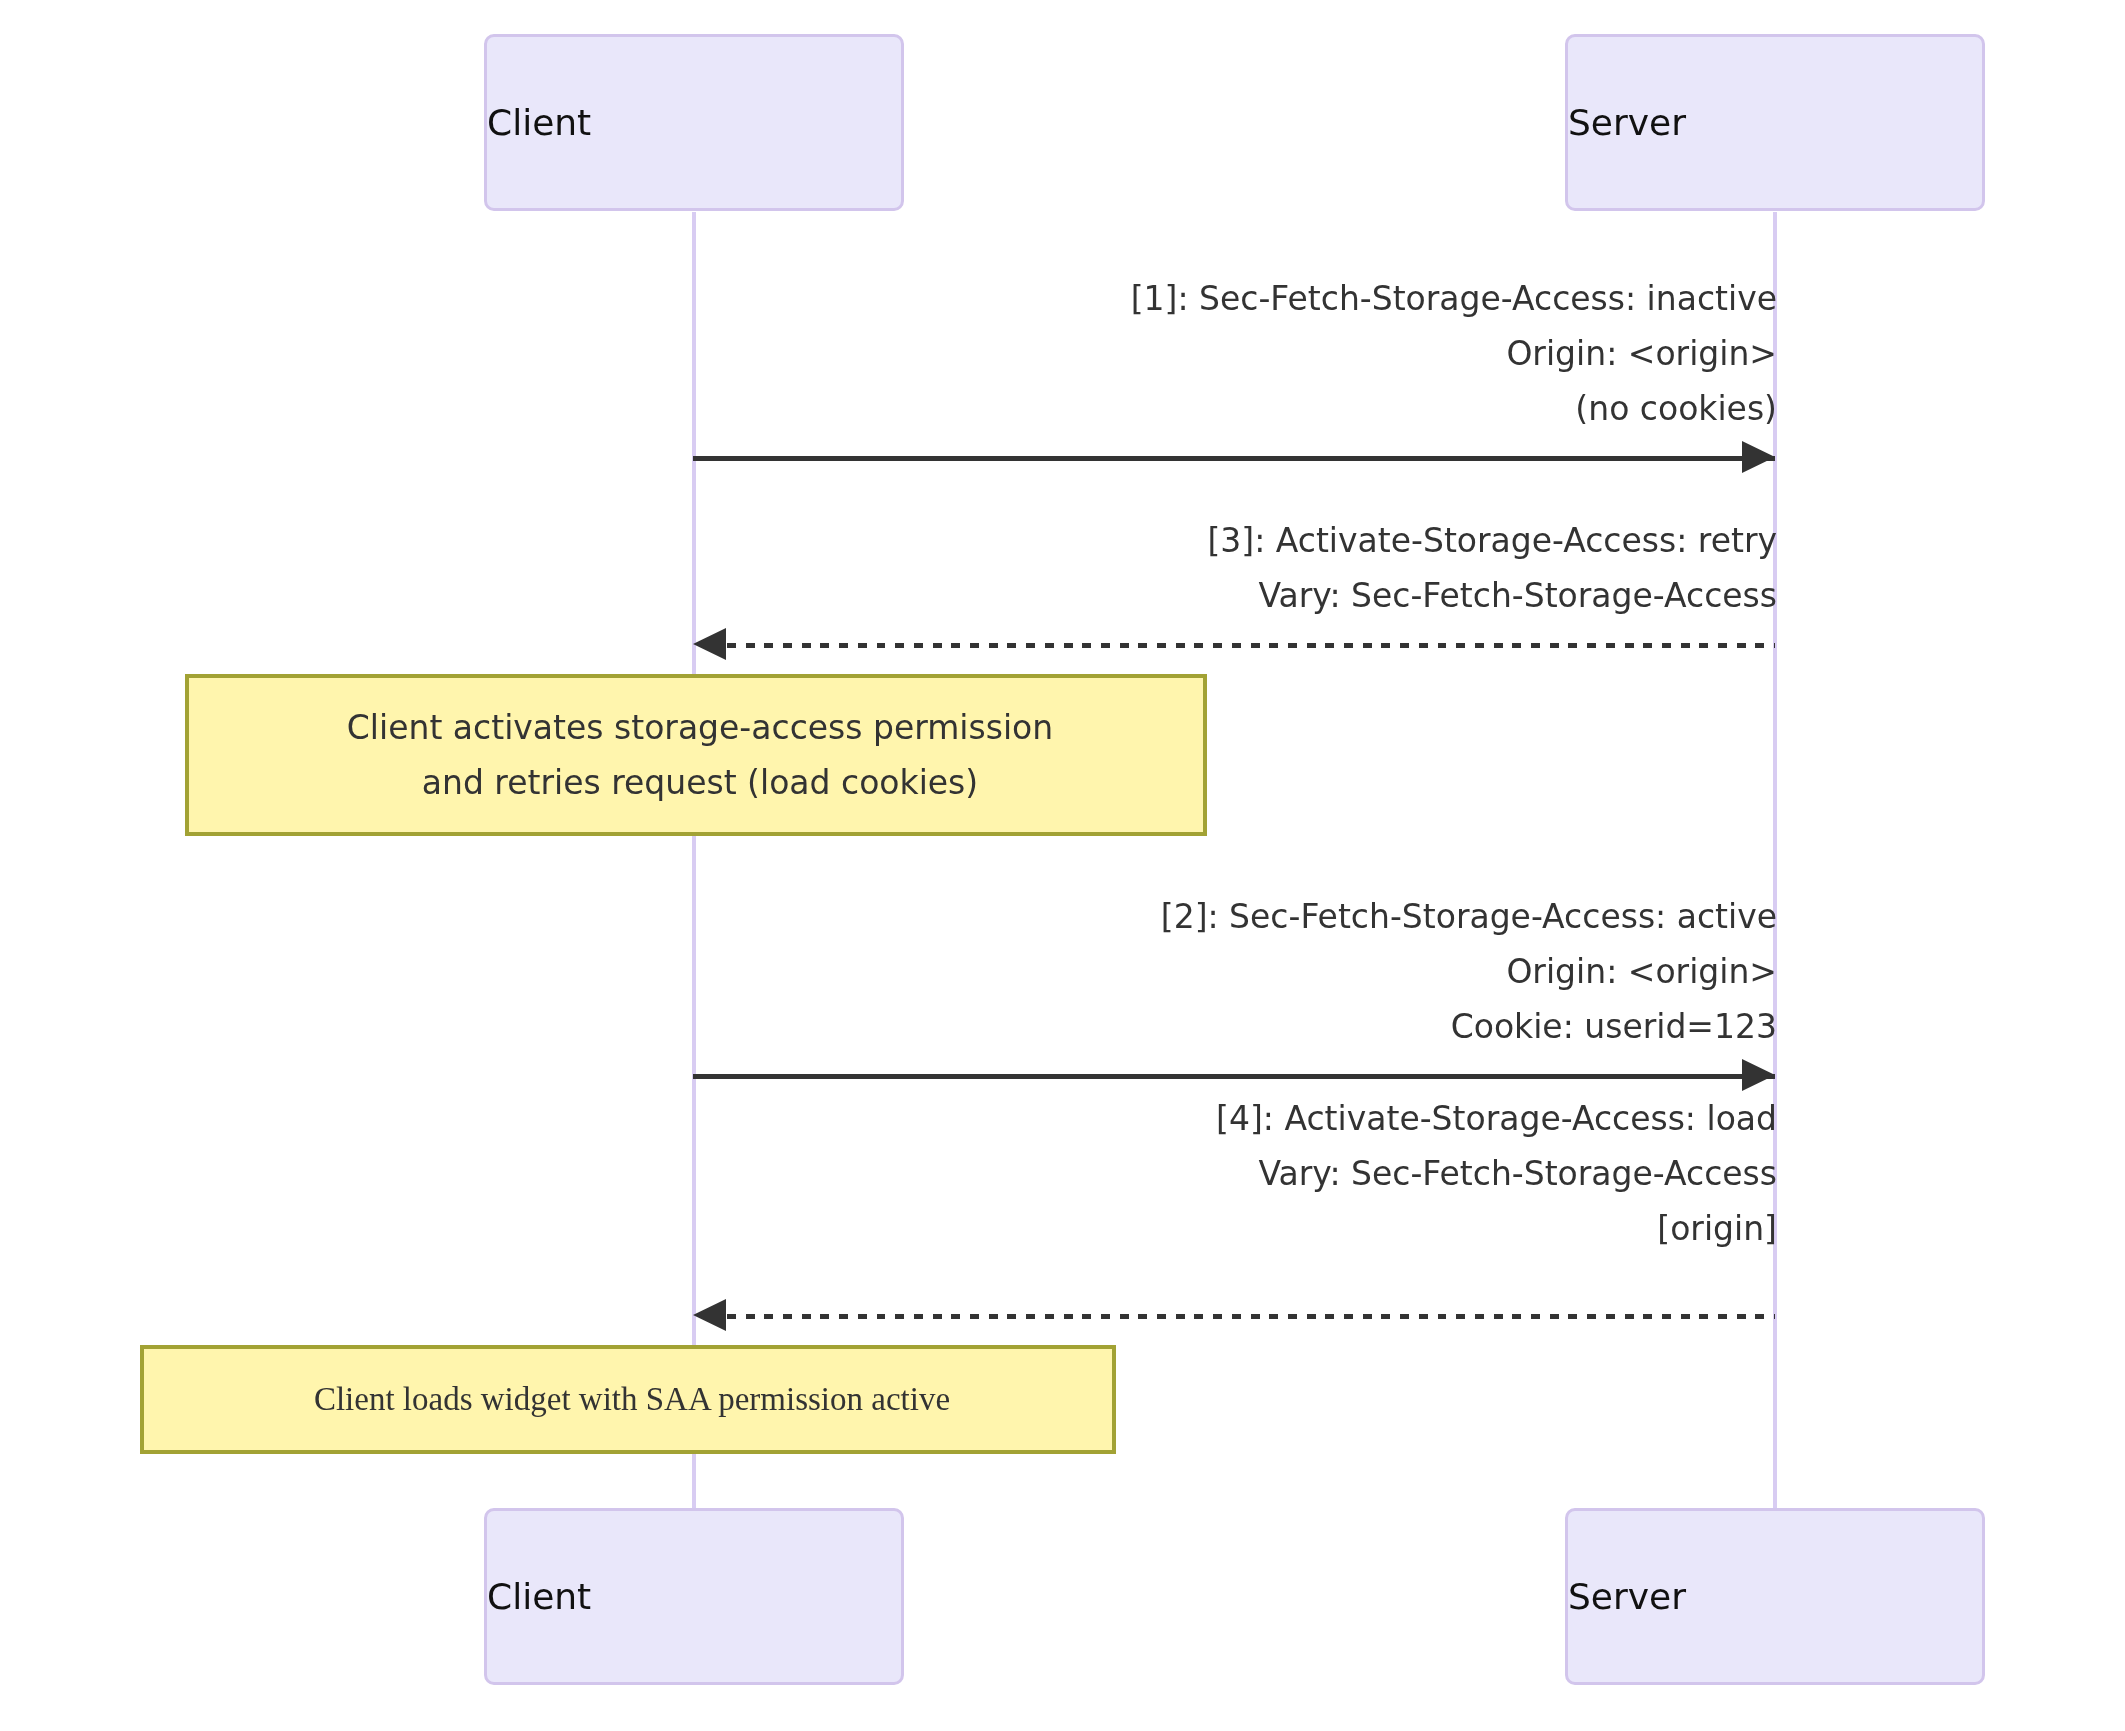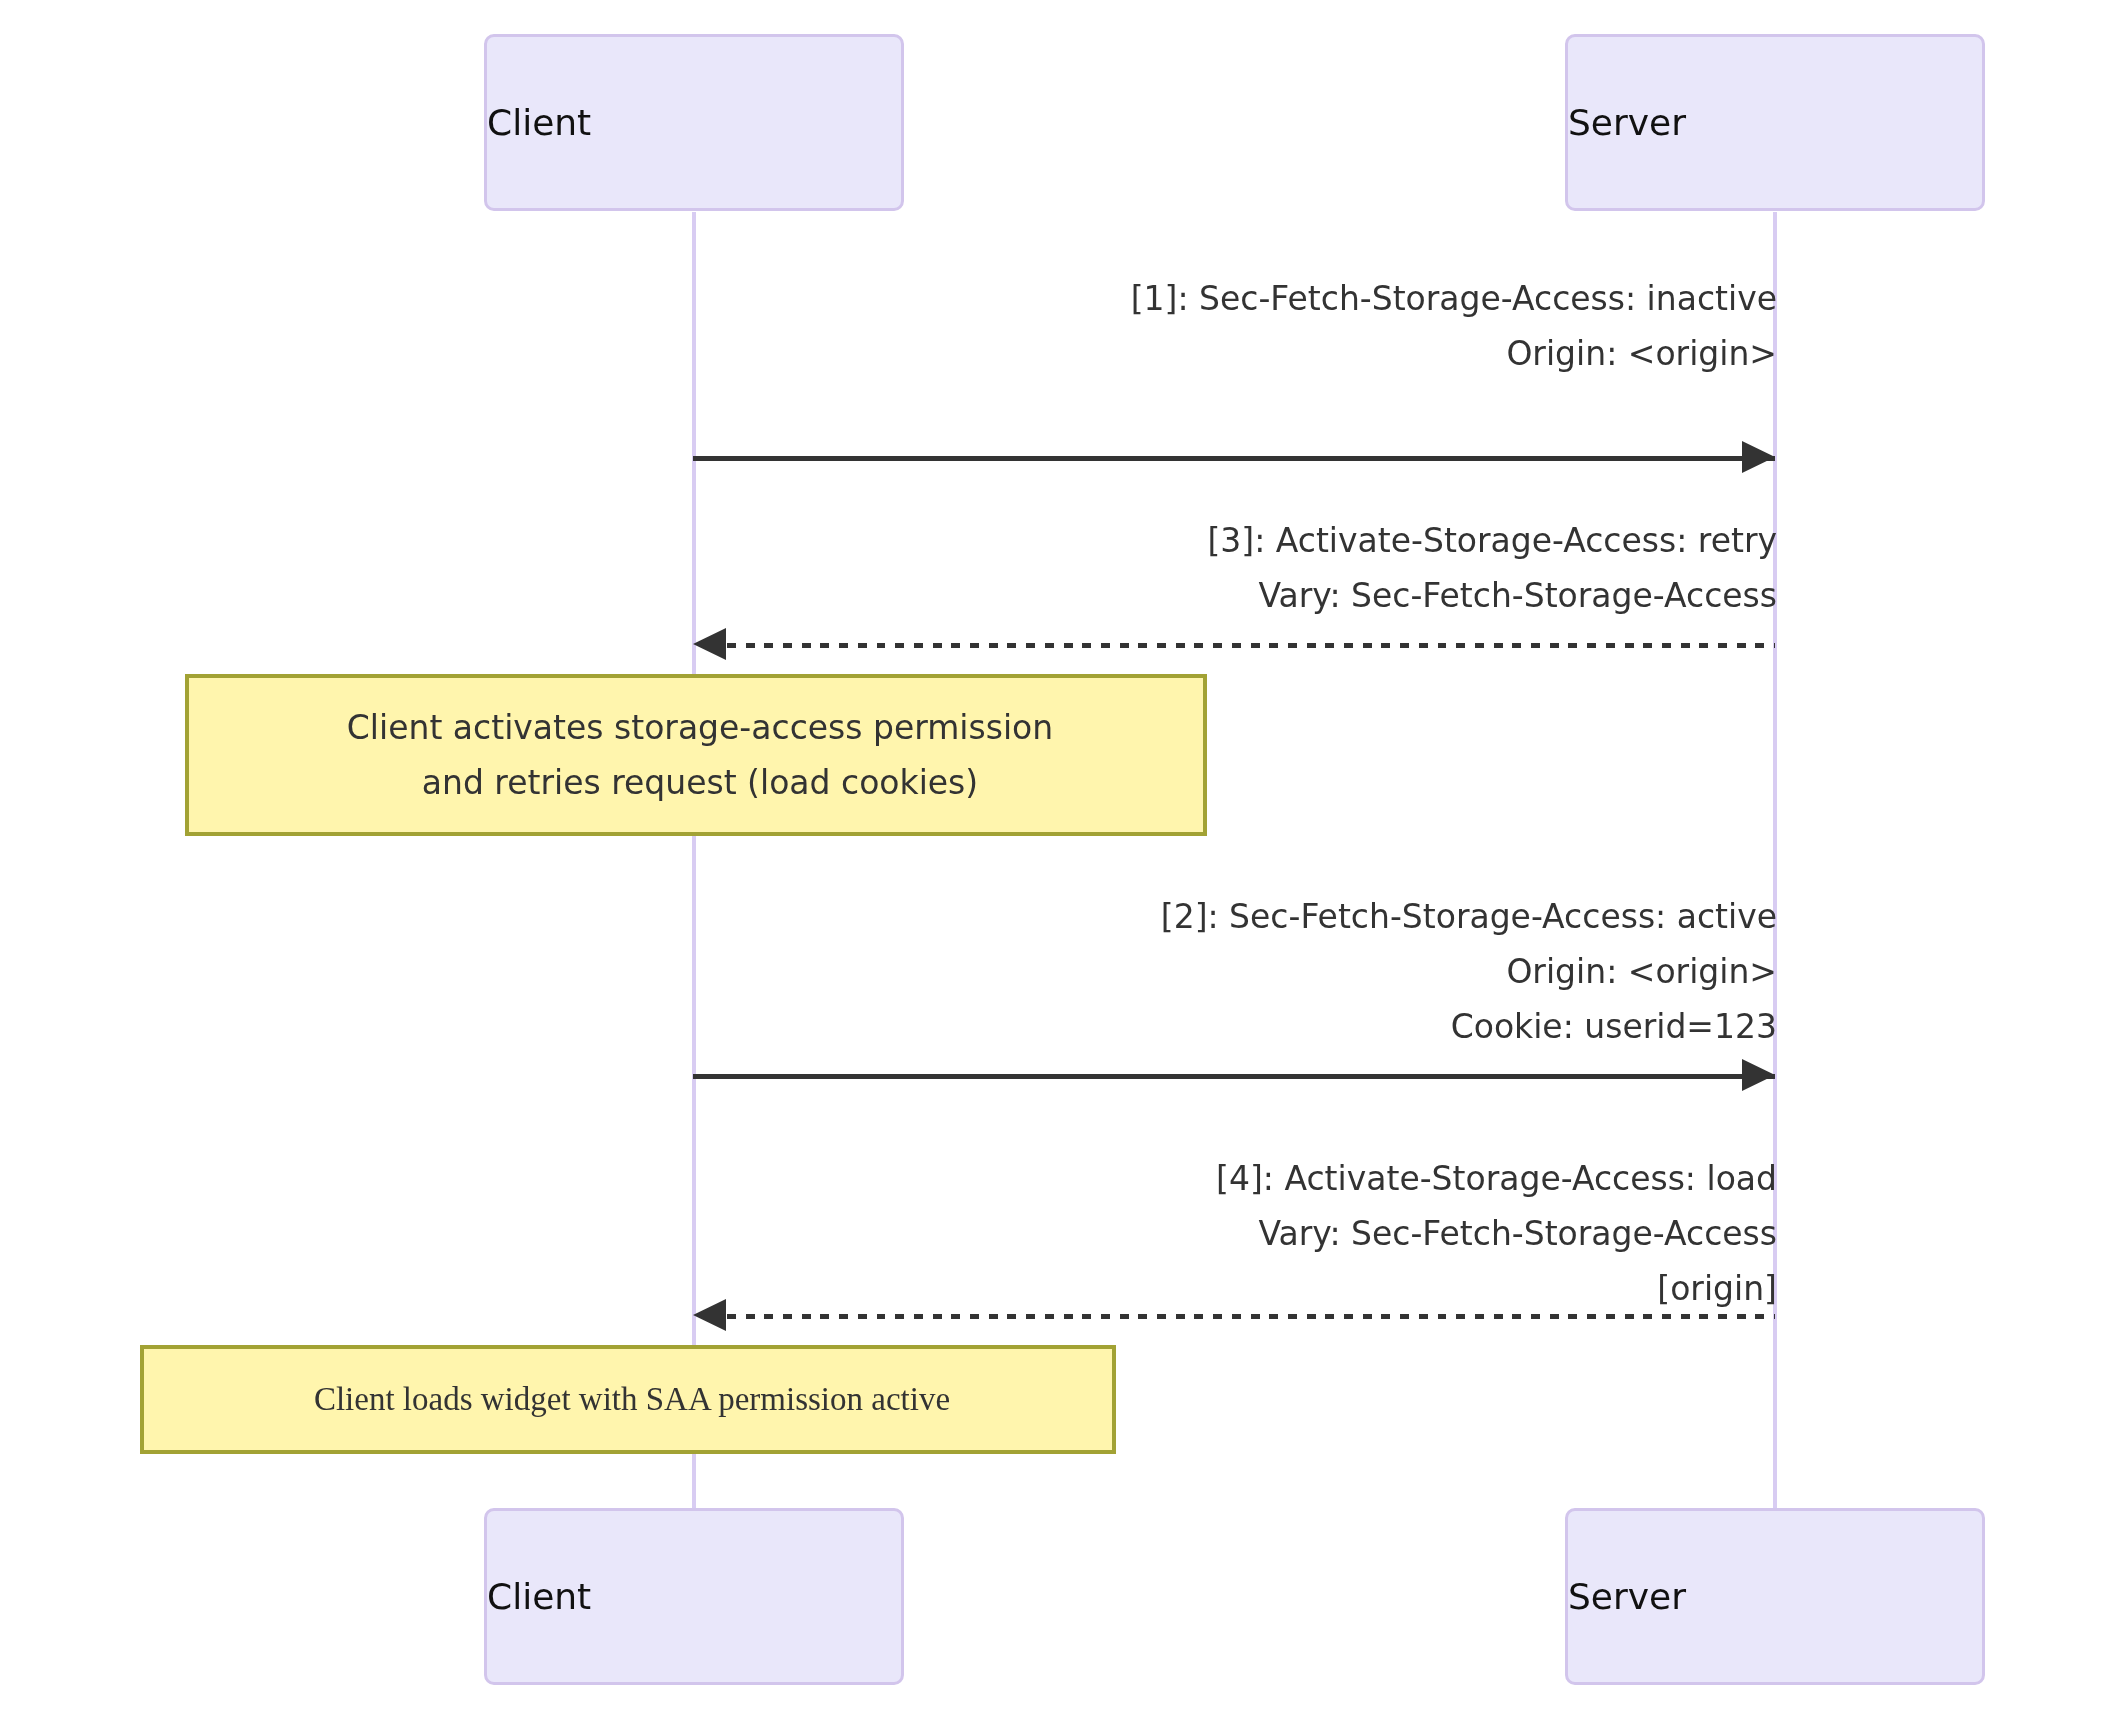--- a/index.html
+++ b/index.html
@@ -119,20 +119,21 @@
   <div class="actor client top">
     <span>Client</span>
   </div>
   <div class="actor server top">
     <span>Server</span>
   </div>
 
   <div class="msg-text" style="top:271px">
     <div>[1]: Sec-Fetch-Storage-Access: inactive</div>
     <div>Origin: &lt;origin&gt;</div>
+    <div>(no cookies)</div>
   </div>
   <div class="arrow-line solid" style="top:456px"></div>
   <div class="arrowhead right" style="top:441px"></div>
 
   <div class="msg-text" style="top:513px">
     <div>[3]: Activate-Storage-Access: retry</div>
     <div>Vary: Sec-Fetch-Storage-Access</div>
   </div>
   <div class="arrow-line dotted" style="top:643px"></div>
   <div class="arrowhead left" style="top:628px"></div>
@@ -143,21 +144,21 @@
   </div>
 
   <div class="msg-text" style="top:889px">
     <div>[2]: Sec-Fetch-Storage-Access: active</div>
     <div>Origin: &lt;origin&gt;</div>
     <div>Cookie: userid=123</div>
   </div>
   <div class="arrow-line solid" style="top:1074px"></div>
   <div class="arrowhead right" style="top:1059px"></div>
 
-  <div class="msg-text" style="top:1151px">
+  <div class="msg-text" style="top:1091px">
     <div>[4]: Activate-Storage-Access: load</div>
     <div>Vary: Sec-Fetch-Storage-Access</div>
     <div>[origin]</div>
   </div>
   <div class="arrow-line dotted" style="top:1314px"></div>
   <div class="arrowhead left" style="top:1299px"></div>
 
   <div class="note note-2">
     <div>Client loads widget with SAA permission active</div>
   </div>

